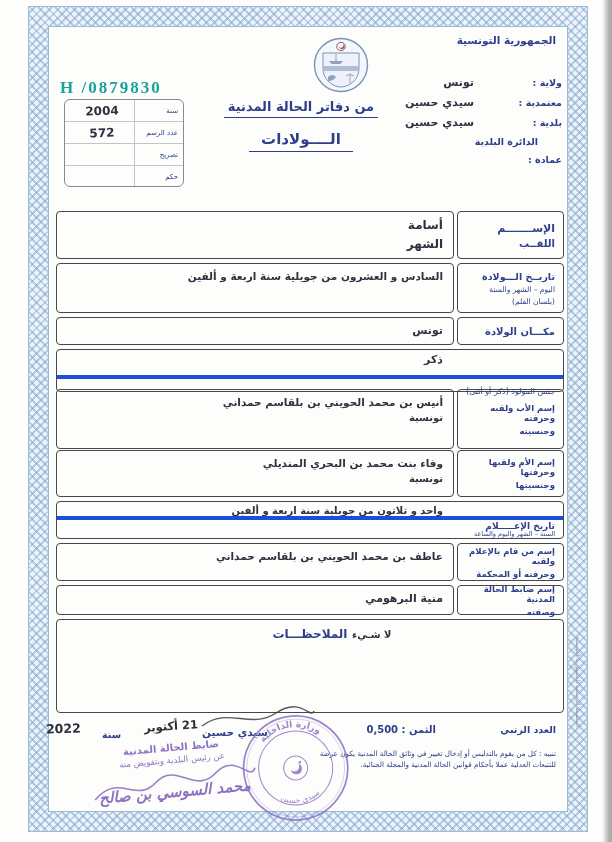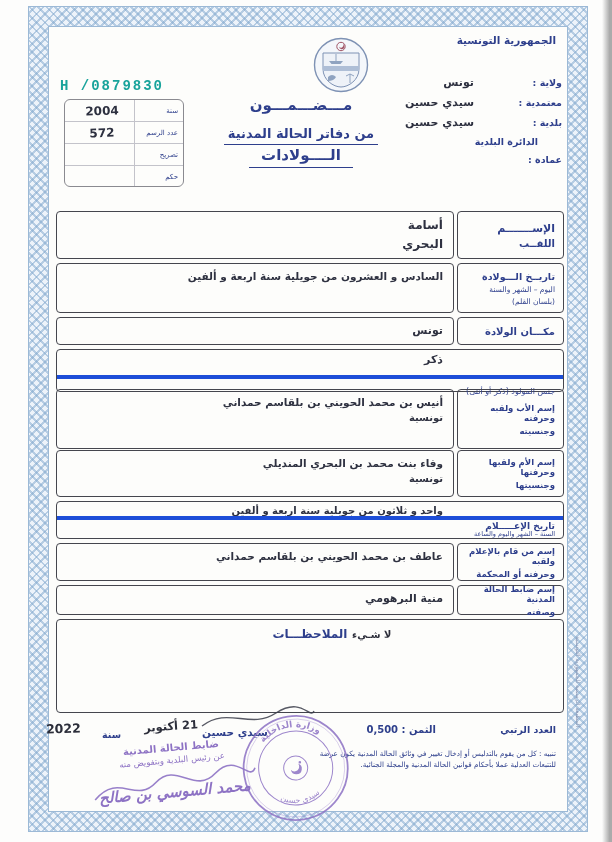--- a/index.html
+++ b/index.html
@@ -23,22 +23,22 @@
   .navy{color:#2e3f8c}
   .b{font-weight:700}
   .rtl{direction:rtl;text-align:right}.fs65{font-size:6.5px}
   .fs75{font-size:7.5px}.fs8{font-size:8px}.fs85{font-size:8.5px}.fs9{font-size:9px}
   .fs95{font-size:9.5px}.fs10{font-size:10px}.fs105{font-size:10.5px}.fs11{font-size:11px}
   .fs12{font-size:12px}
 
   
   .republic{position:absolute;right:56px;top:34px;font-size:10.5px;font-weight:700}
   .emblem{position:absolute;left:312px;top:36px}
-  .serial{position:absolute;left:60px;top:78px;font-family:Liberation Mono, monospace;
-          font-size:14px;font-weight:700;color:#18a39b;letter-spacing:2px}
+  .serial{position:absolute;left:60px;top:78px;font-family:Liberation Serif, serif;
+          font-size:17px;font-weight:700;color:#18a39b;letter-spacing:2px}
 
   .refbox{position:absolute;left:64px;top:99px;width:120px;height:88px;
           border:1px solid #8a8a90;border-radius:6px;direction:rtl;overflow:hidden}
   .rb-row{display:flex;align-items:center;justify-content:space-between;height:22px;
           padding:0 5px;border-bottom:1px solid #c3c3ca}
   .rb-row:last-child{border-bottom:none}
   .rb-lbl{font-size:7px;color:#2e3f8c;width:44px;border-left:1px solid #c3c3ca;
           padding-left:3px;align-self:stretch;display:flex;align-items:center}
   .rb-val{font-size:12px;font-weight:700;color:#2e3140;transform:rotate(-2deg);flex:1;text-align:center}
 
@@ -46,21 +46,21 @@
   .adm-row{display:flex;align-items:baseline;margin-bottom:7px}
   .adm-lbl{width:88px;font-size:9.5px;font-weight:600;color:#2e3f8c;flex:none}
   .adm-val{font-size:11px;font-weight:700;color:#2e3140}
   .adm-district{margin-top:7px;padding-right:24px}
   .adm-omda{margin-top:6px}
 
   .titles{position:absolute;left:185px;top:96px;width:232px;text-align:center;direction:rtl}
   .t1{font-size:15px;font-weight:700;color:#2e3f8c;margin-bottom:9px}
   .t2 span{display:inline-block;font-size:13px;font-weight:700;color:#2e3f8c;
            border-bottom:1.5px solid #2e3f8c;padding:0 4px 3px}
-  .t3{}
+  .t3{margin-top:11px}
   .t3 span{display:inline-block;font-size:15px;font-weight:700;color:#2e3f8c;
            border-bottom:1.5px solid #2e3f8c;padding:0 12px 3px}
 
   
   .box{position:absolute;border:1px solid #45464e;border-radius:4px}
   .box.content{left:56px;width:398px;direction:rtl;text-align:right;padding:4px 10px 0 6px}
   .box.labelc{left:457px;width:107px;direction:rtl;text-align:right;display:flex;
               flex-direction:column;justify-content:center;gap:3px;padding:6px 8px;color:#2e3f8c}
   .box.combo{left:56px;width:508px}
   .combo-val{position:absolute;top:3px;right:120px;direction:rtl;font-weight:700;color:#2e3140}
@@ -168,28 +168,27 @@
     </div>
     <div class="adm-row adm-district">
       <span class="adm-lbl" style="width:auto">الدائرة البلدية</span>
     </div>
     <div class="adm-row adm-omda">
       <span class="adm-lbl">عمادة :</span>
     </div>
   </div>
 
   <div class="titles">
-    <div class="t1">مـــضـــمـــون</div>
     <div class="t2"><span>من دفاتر الحالة المدنية</span></div>
     <div class="t3"><span>الــــولادات</span></div>
   </div>
 
   <div class="box content r-name">
     <div class="vline fs12">أسامة</div>
-    <div class="vline fs12">البحري</div>
+    <div class="vline fs12">الشهر</div>
   </div>
   <div class="box labelc r-name">
     <div class="fs11 b">الإســـــــم</div>
     <div class="fs10 b">اللقــب</div>
   </div>
 
   <div class="box content r-bdate">
     <div class="vline fs105">السادس و العشرون من جويلية سنة اربعة و ألفين</div>
   </div>
   <div class="box labelc r-bdate">

